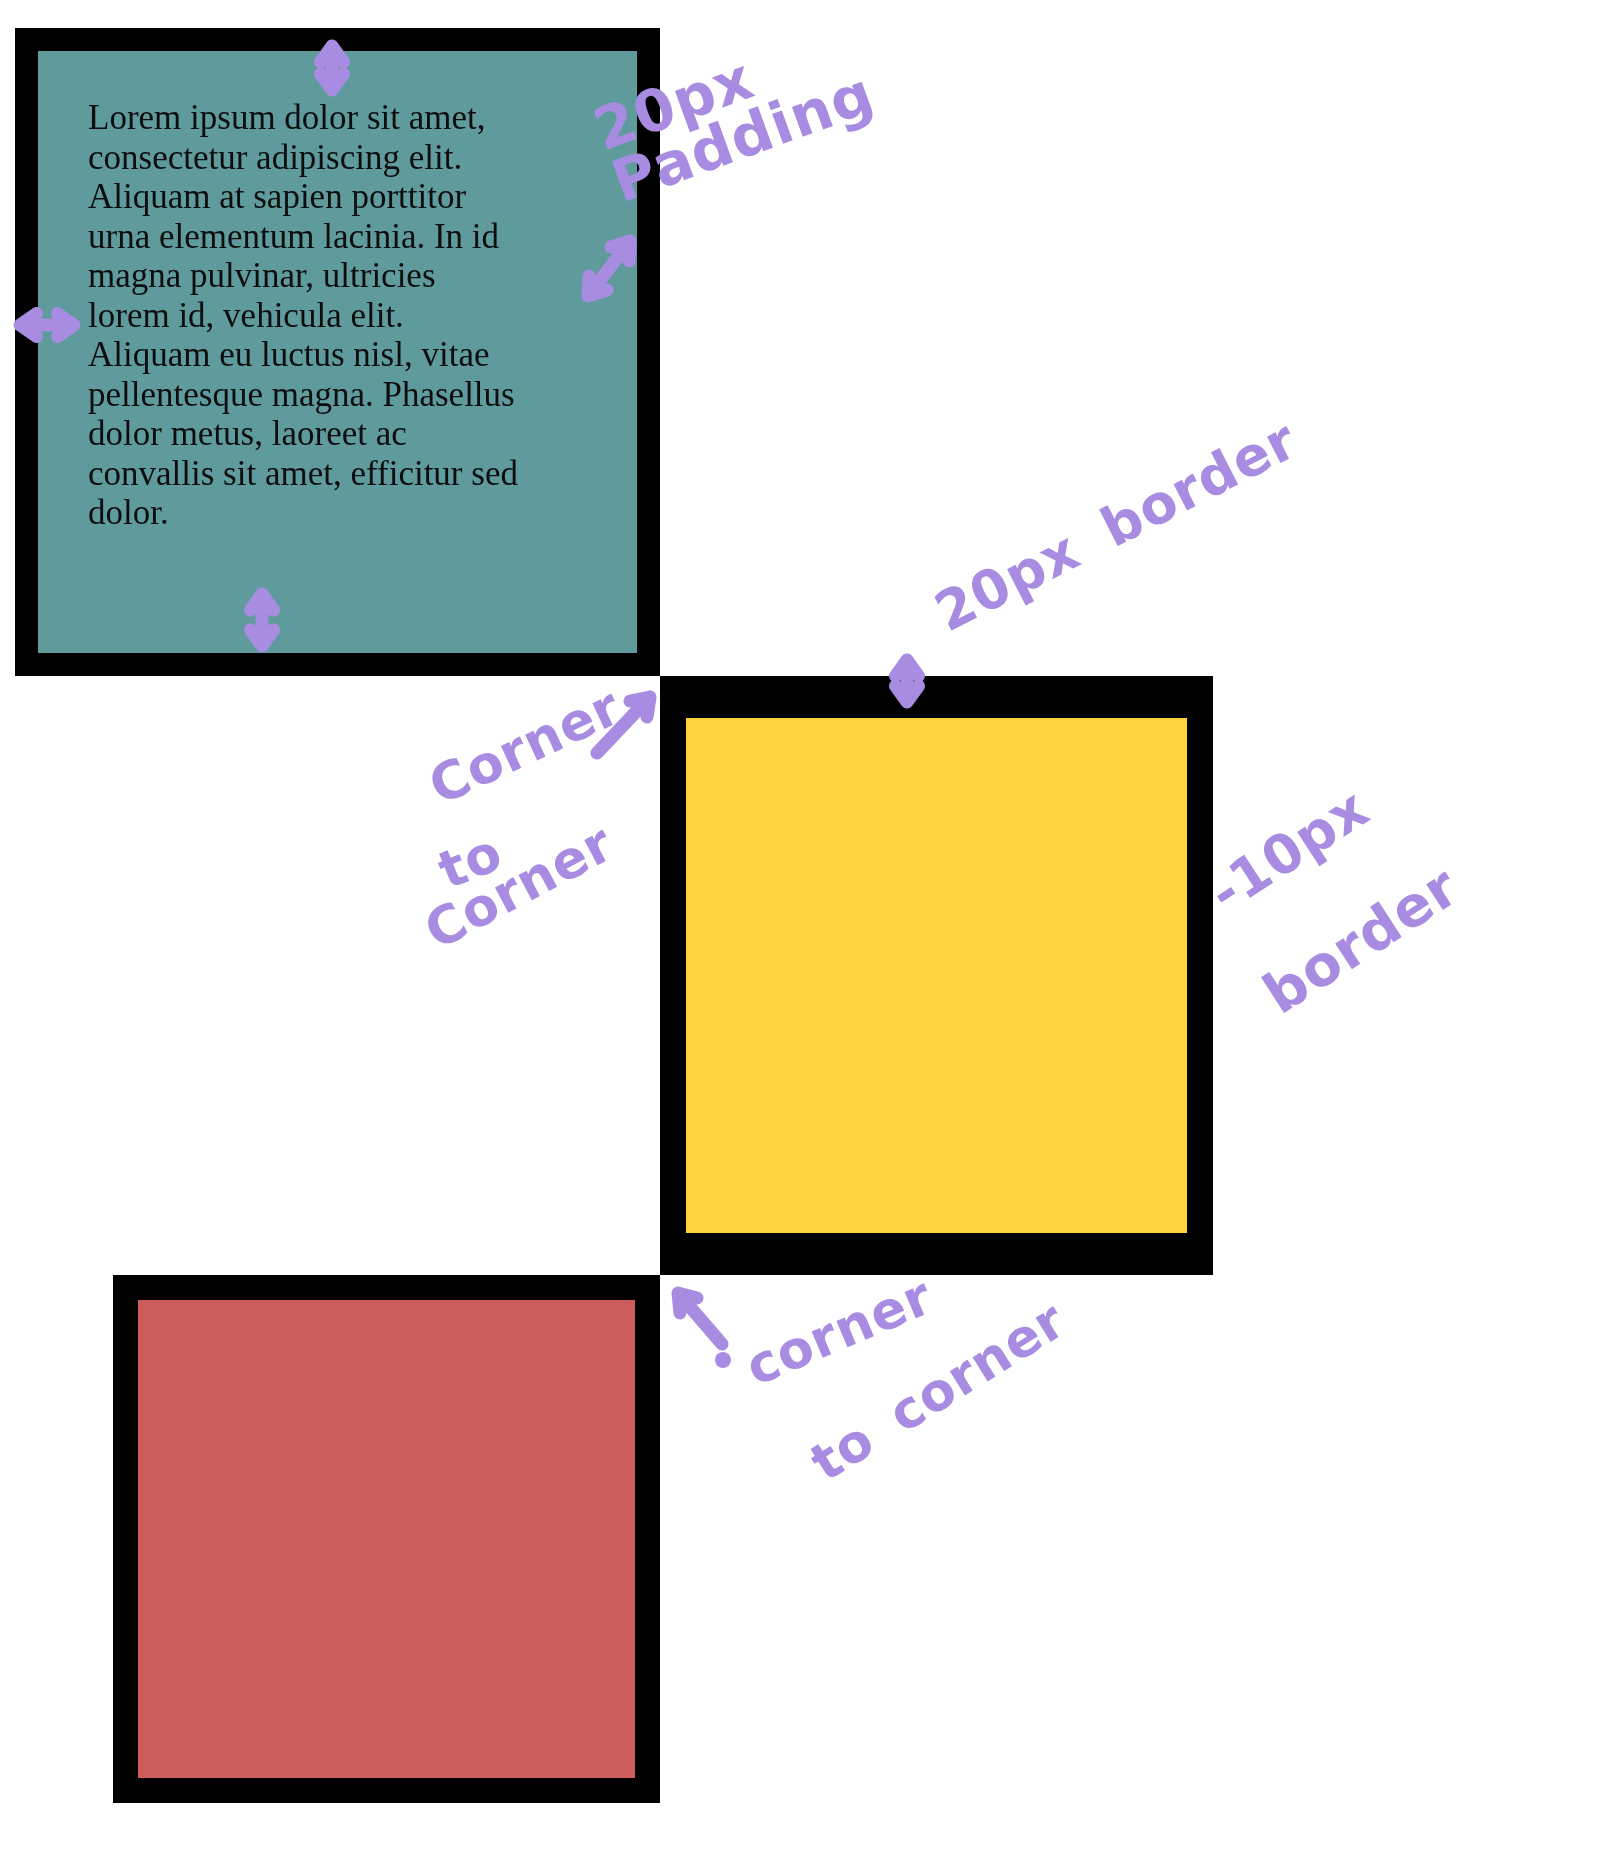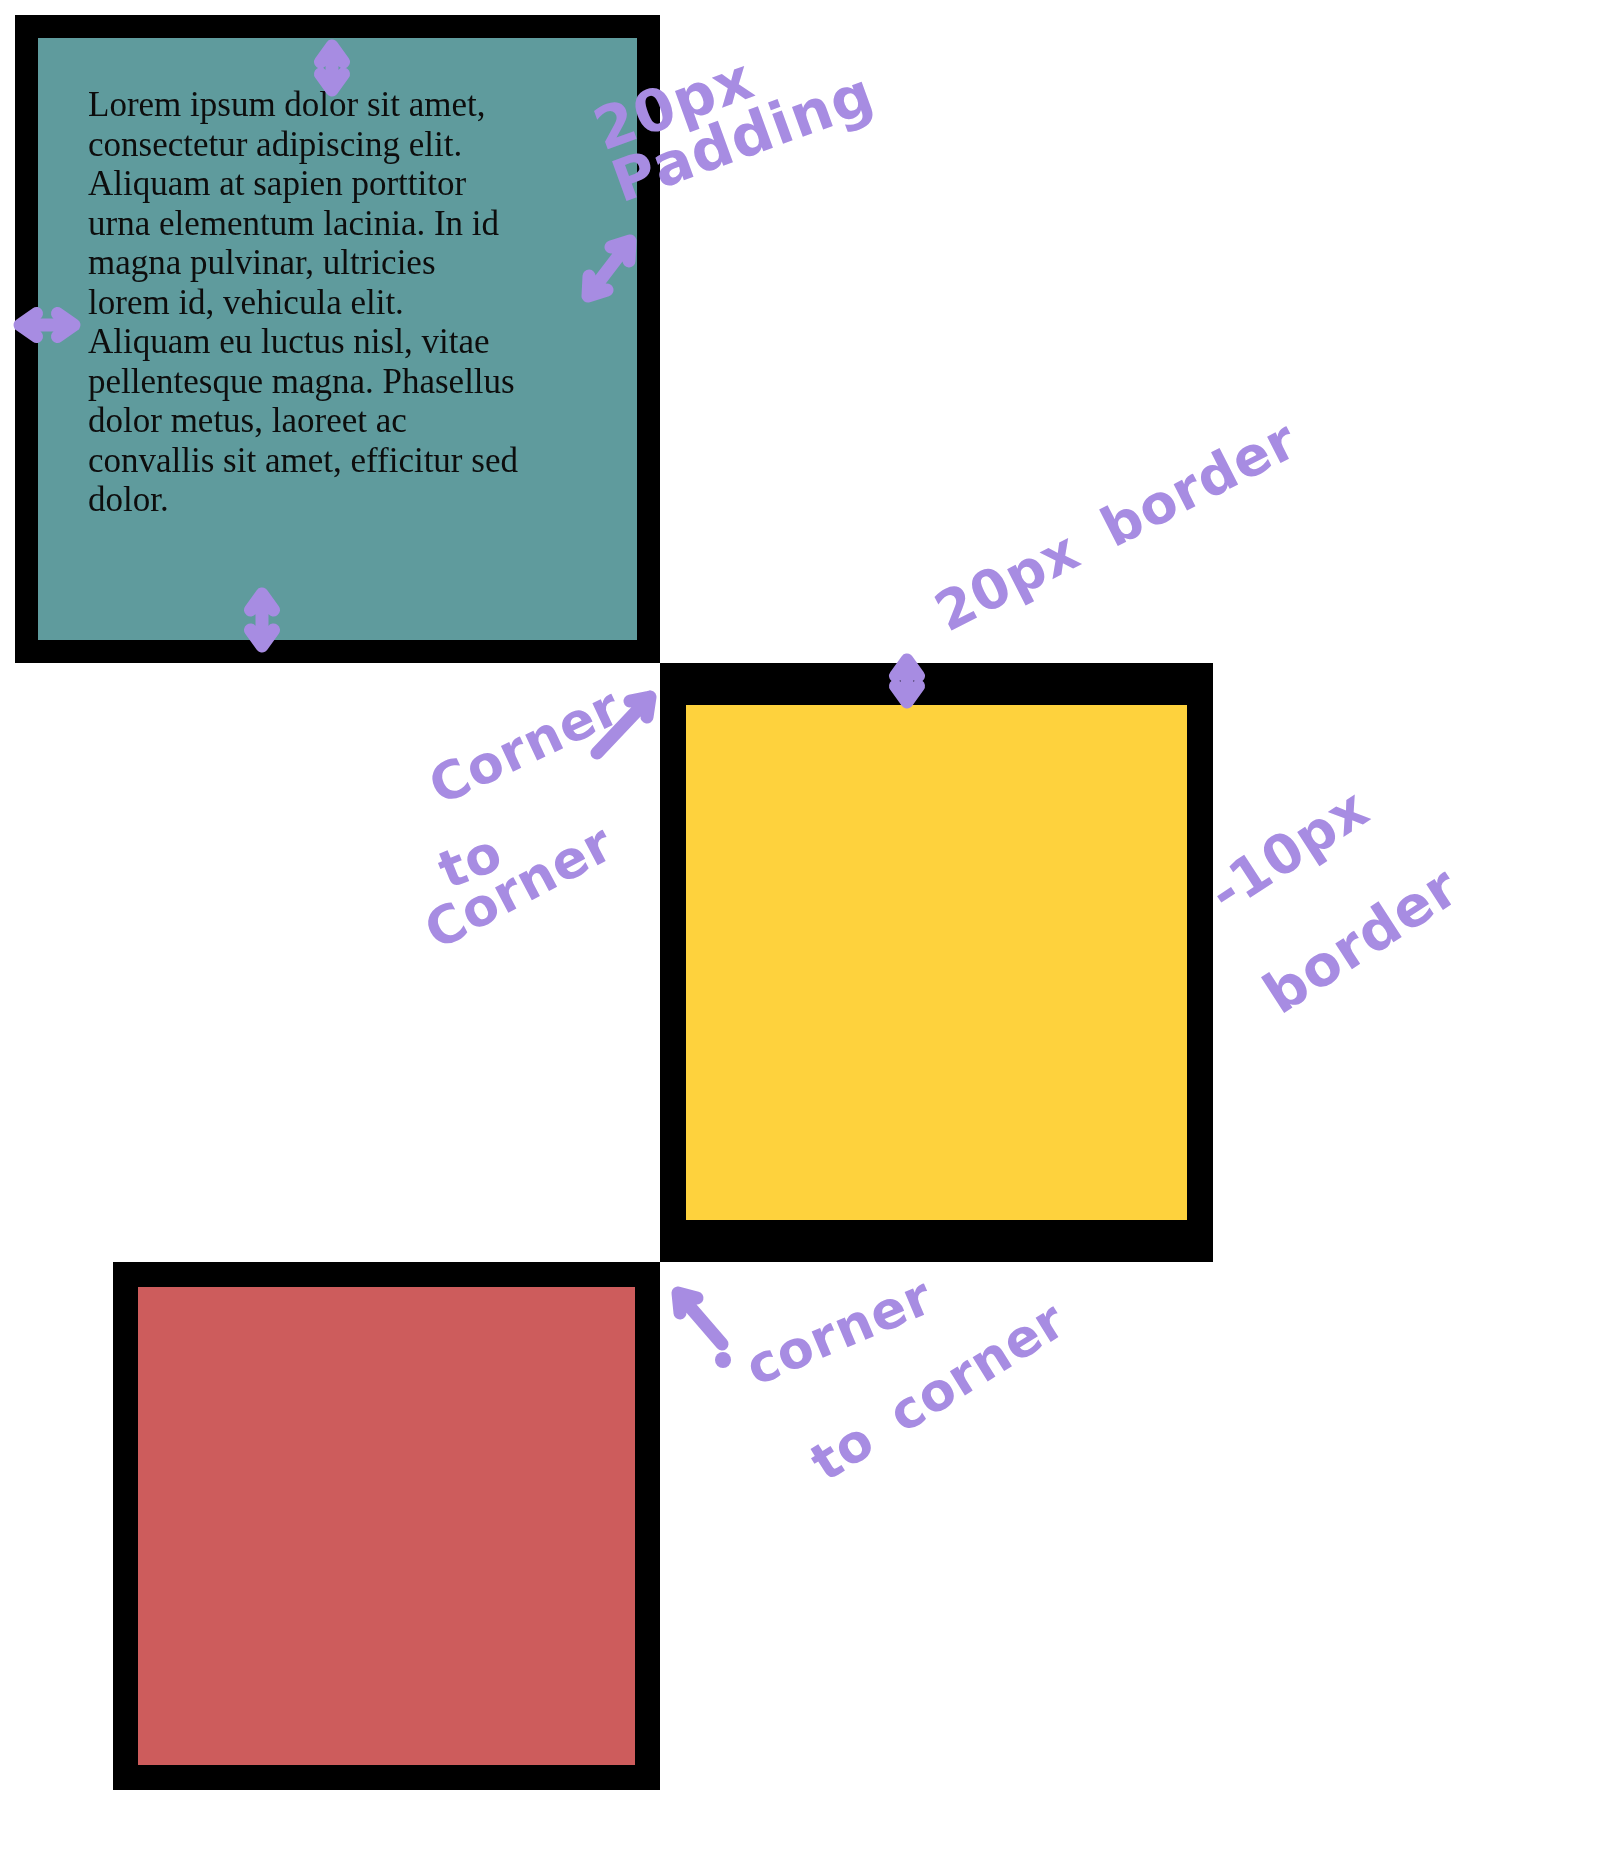--- a/index.html
+++ b/index.html
@@ -1,21 +1,21 @@
 <!DOCTYPE html>
 <html style="--page-background: #ffffff; --border-black: #000000; --teal-box: #5f9b9d; --yellow-box: #fed23d; --red-box: #cd5c5c; --annotation-purple: #a78ce2; --text-black: #0d0d0d;"><head>
 <meta charset="utf-8">
 <style>
   html,body{margin:0;padding:0;}
   body{
     width:1622px;height:1866px;position:relative;overflow:hidden;
     background:var(--page-background,#fff);
     font-family:"Liberation Sans",sans-serif;
   }
-  .box{position:absolute;box-sizing:border-box;border-style:solid;border-color:var(--border-black,#000);}
+  .box{position:absolute;box-sizing:border-box;border-style:solid;border-color:var(--border-black,#000);margin-top:13px;}
   #teal-box{
     left:15px;top:15px;width:645px;height:648px;border-width:23px;
     background:var(--teal-box,#5f9b9d);
     padding:47px 26px 40px 50px;
   }
   #teal-box p{
     margin:0;white-space:pre;
     font-family:"Liberation Serif",serif;
     font-size:35px;line-height:39.5px;color:var(--text-black,#0d0d0d);
   }

